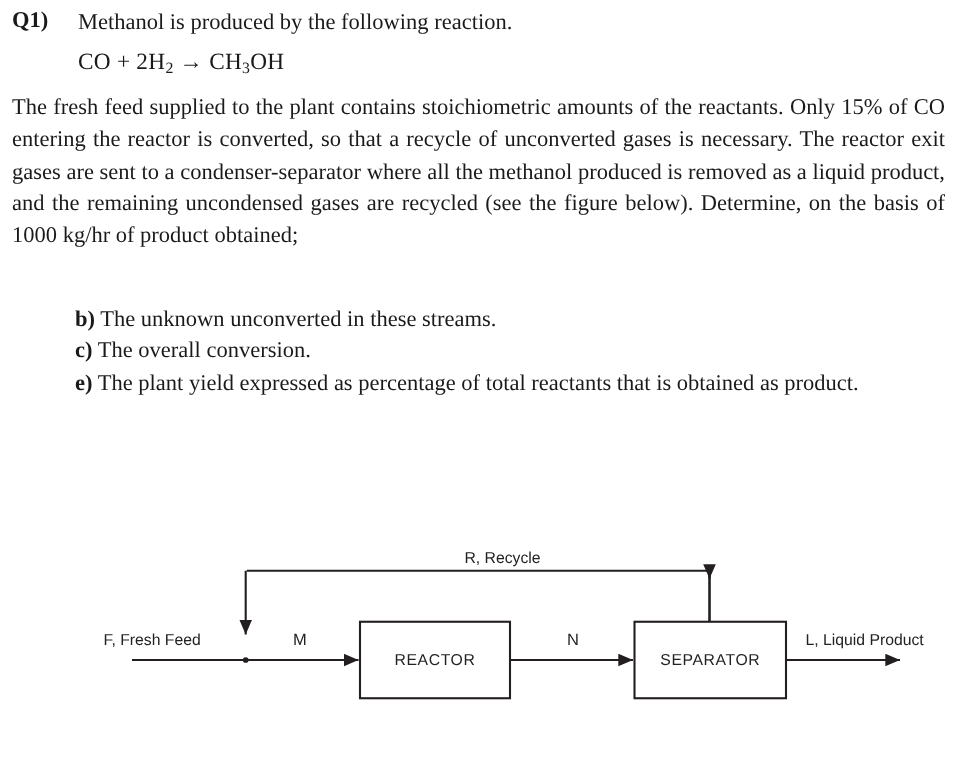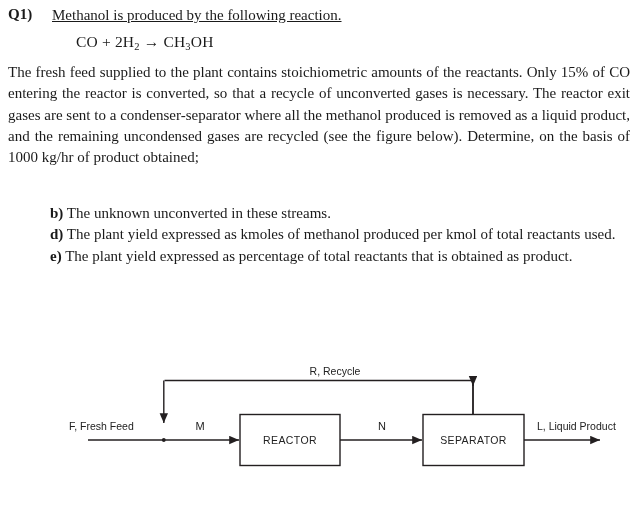--- a/index.html
+++ b/index.html
@@ -34,32 +34,30 @@
   }
   .q-number {
     font-weight: bold;
     font-size: 15px;
     width: 44px;
     flex: 0 0 44px;
   }
   .q-title {
     font-size: 15px;
     line-height: 1.25;
-    text-decoration: underline;
   }
 
   
   .equation {
     position: absolute;
     left: 52px;
     top: 33px;
     font-size: 15.5px;
     letter-spacing: 0.2px;
     white-space: nowrap;
-    margin-left: 24px;
   }
   .equation sub {
     font-size: 0.68em;
     vertical-align: -0.25em;
   }
   .arrow-glyph {
     padding: 0 4px;
   }
 
   
@@ -145,22 +143,22 @@
   </div>
 
   <div class="body-par">The fresh feed supplied to the plant contains stoichiometric amounts of the reactants. Only 15% of CO entering the reactor is converted, so that a recycle of unconverted gases is necessary. The reactor exit gases are sent to a condenser-separator where all the methanol produced is removed as a liquid product, and the remaining uncondensed gases are recycled (see the figure below). Determine, on the basis of 1000 kg/hr of product obtained;</div>
 
   <div class="sub-list">
     <p class="sub-item">
       <b>b)</b>
       <span>The unknown unconverted in these streams.</span>
     </p>
     <p class="sub-item">
-      <b>d)</b>
-      <span>The plant yield expressed as kmoles of methanol produced per kmol of total reactants used.</span>
+      <b>c)</b>
+      <span>The overall conversion.</span>
     </p>
     <p class="sub-item">
       <b>e)</b>
       <span>The plant yield expressed as percentage of total reactants that is obtained as product.</span>
     </p>
   </div>
 
   <div class="diagram">
     <svg width="640" height="159" viewBox="0 0 640 159" xmlns="http://www.w3.org/2000/svg">
       <defs>

